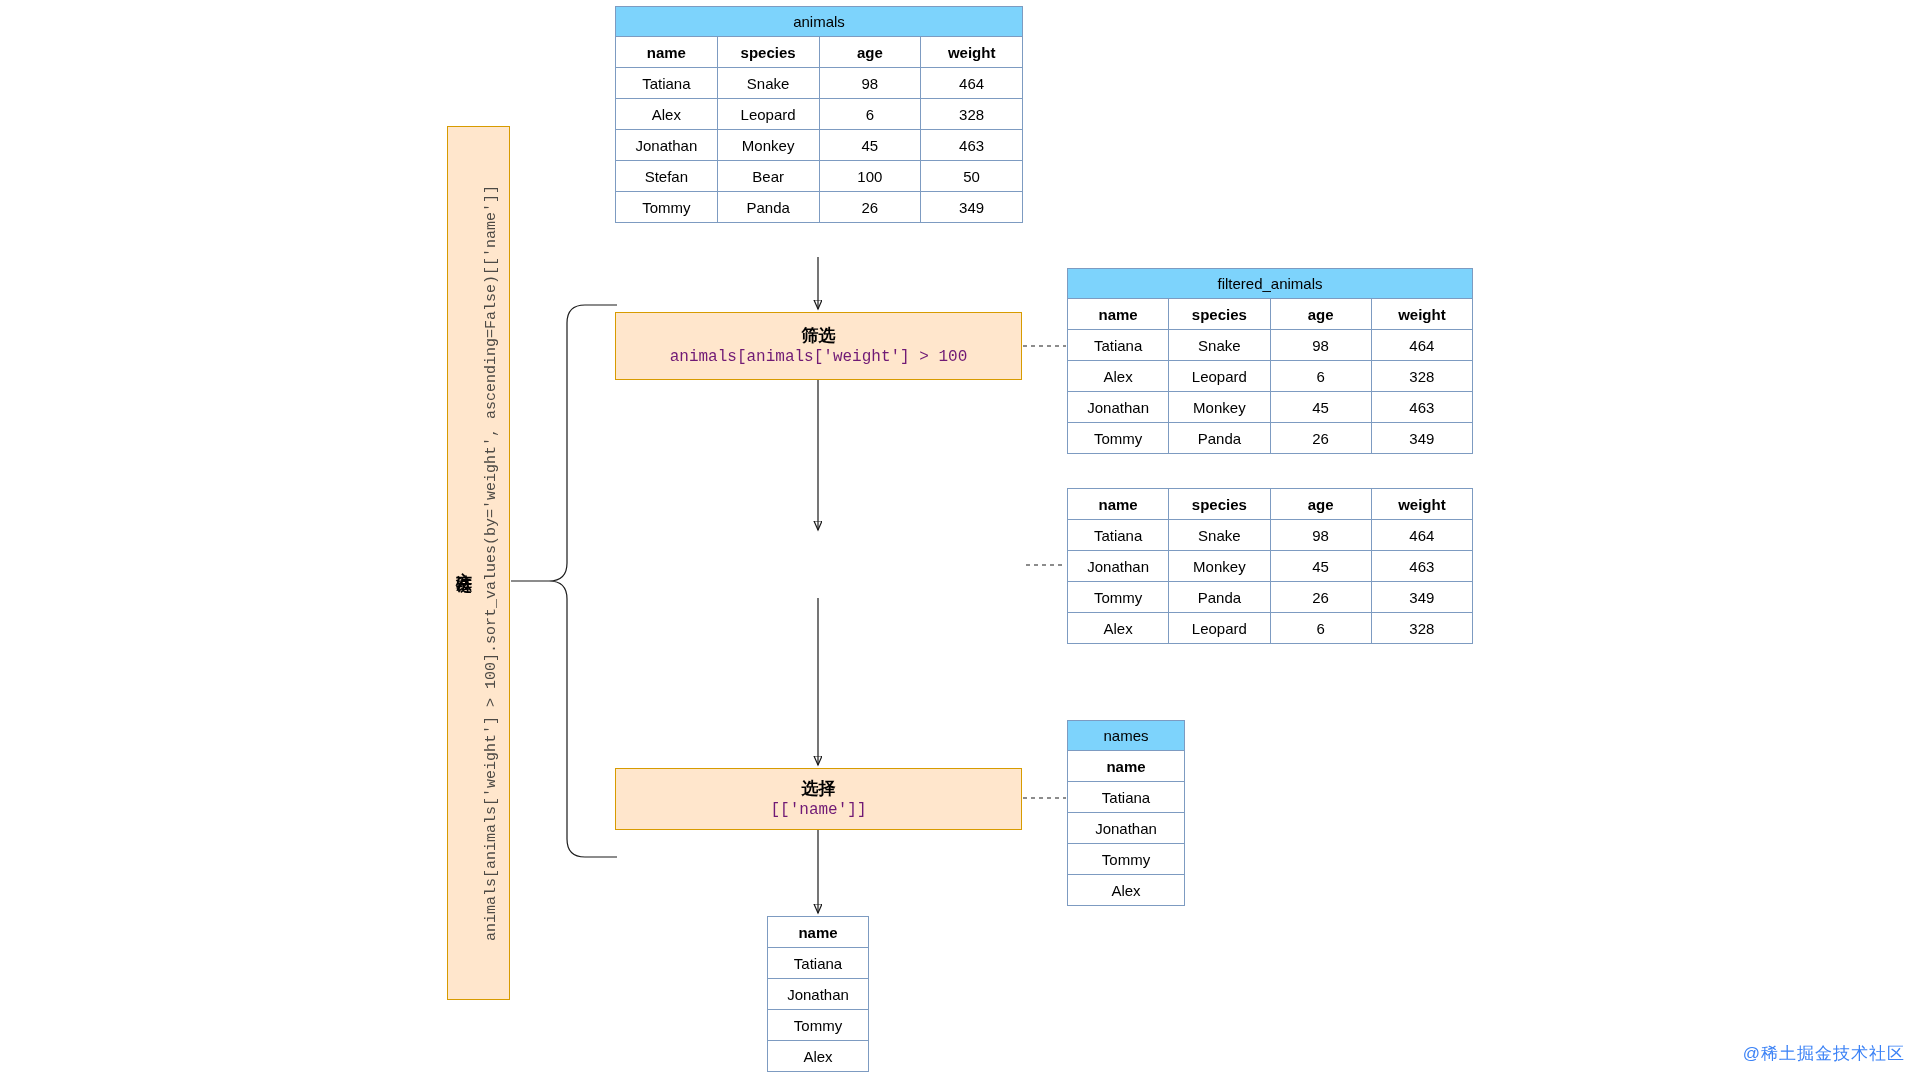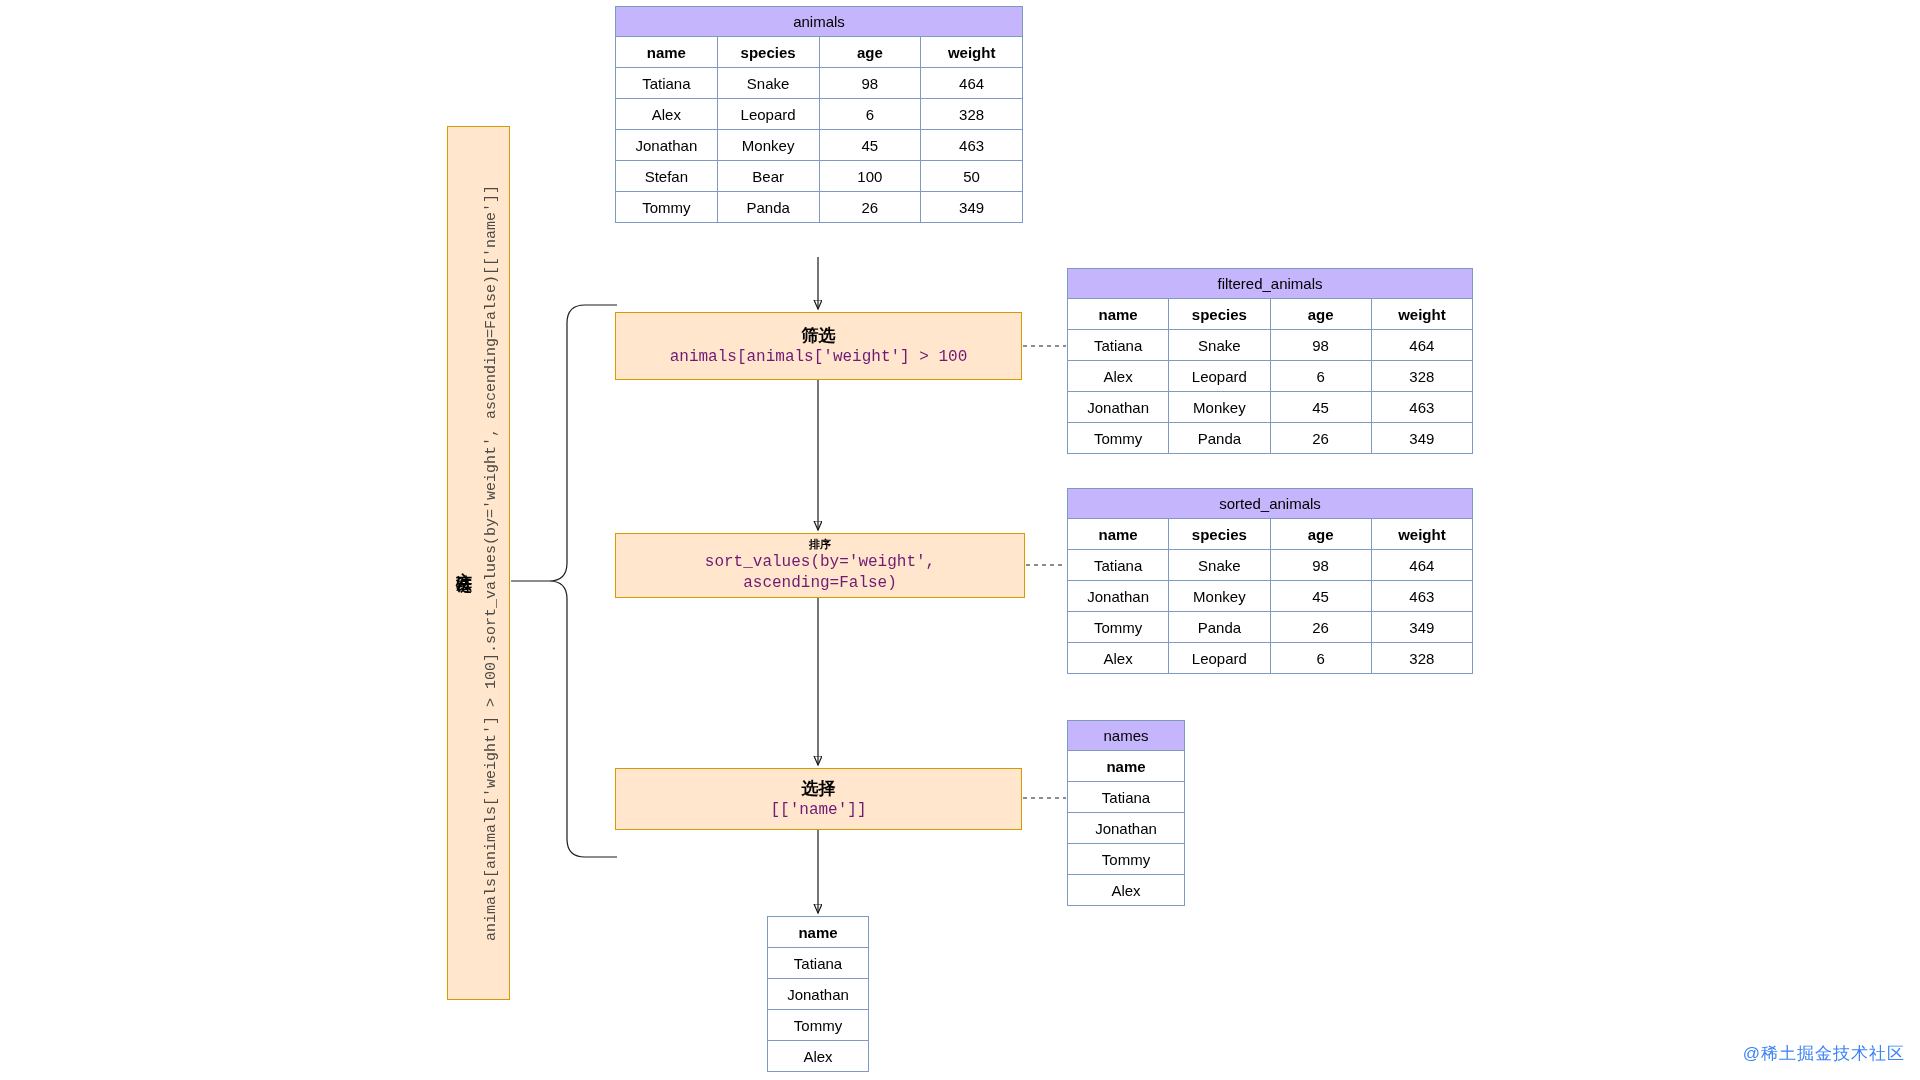--- a/index.html
+++ b/index.html
@@ -13,21 +13,21 @@
   .connectors line.dash { stroke-dasharray: 4 4; }
 
   
   .tblwrap { position: absolute; }
   table.dtable { border-collapse: collapse; table-layout: fixed; width: 100%; }
   table.dtable td {
     border: 1px solid #7d9bc1; text-align: center; vertical-align: middle;
     height: 30px; font-size: 15px; padding: 0 4px; background: #ffffff;
     overflow: hidden; white-space: nowrap;
   }
-  table.dtable td.ttitle { background: #c4b5fd; font-weight: 400; height: 29px; }
+  table.dtable td.ttitle { background: #7dd3fc; font-weight: 400; height: 29px; }
   table.dtable td.thead { font-weight: 700; }
   .tall td { height: 31px; }
 
   
   .step {
     position: absolute; box-sizing: border-box;
     background: #ffe6cc; border: 1px solid #d79b00;
     display: flex; flex-direction: column; align-items: center; justify-content: center;
   }
   .step-title { font-weight: 700; font-size: 17px; line-height: 22px; }
@@ -134,25 +134,20 @@
           </tr>
         </tbody>
       </table>
     </div>
 
   <div class="step" style="left:615px; top:312px; width:407px; height:68px;">
     <div class="step-title">筛选</div>
     <div class="step-code">animals[animals['weight'] &gt; 100</div>
   </div>
 
-  <div class="step" style="left:615px; top:533px; width:410px; height:65px;">
-    <div class="step-title small">排序</div>
-    <div class="step-code">sort_values(by='weight',</div>
-    <div class="step-code">ascending=False)</div>
-  </div>
 
   <div class="step" style="left:615px; top:768px; width:407px; height:62px;">
     <div class="step-title">选择</div>
     <div class="step-code">[['name']]</div>
   </div>
 
   <div class="tblwrap" style="left:1067px; top:268px; width:406px;">
       <table class="dtable">
         <tbody>
           <tr>
@@ -189,23 +184,20 @@
             <td>349</td>
           </tr>
         </tbody>
       </table>
     </div>
 
   <div class="tblwrap" style="left:1067px; top:488px; width:406px;">
       <table class="dtable">
         <tbody>
           <tr>
-            <td class="ttitle" colspan="4">sorted_animals</td>
-          </tr>
-          <tr>
             <td class="thead">name</td>
             <td class="thead">species</td>
             <td class="thead">age</td>
             <td class="thead">weight</td>
           </tr>
           <tr>
             <td>Tatiana</td>
             <td>Snake</td>
             <td>98</td>
             <td>464</td>

